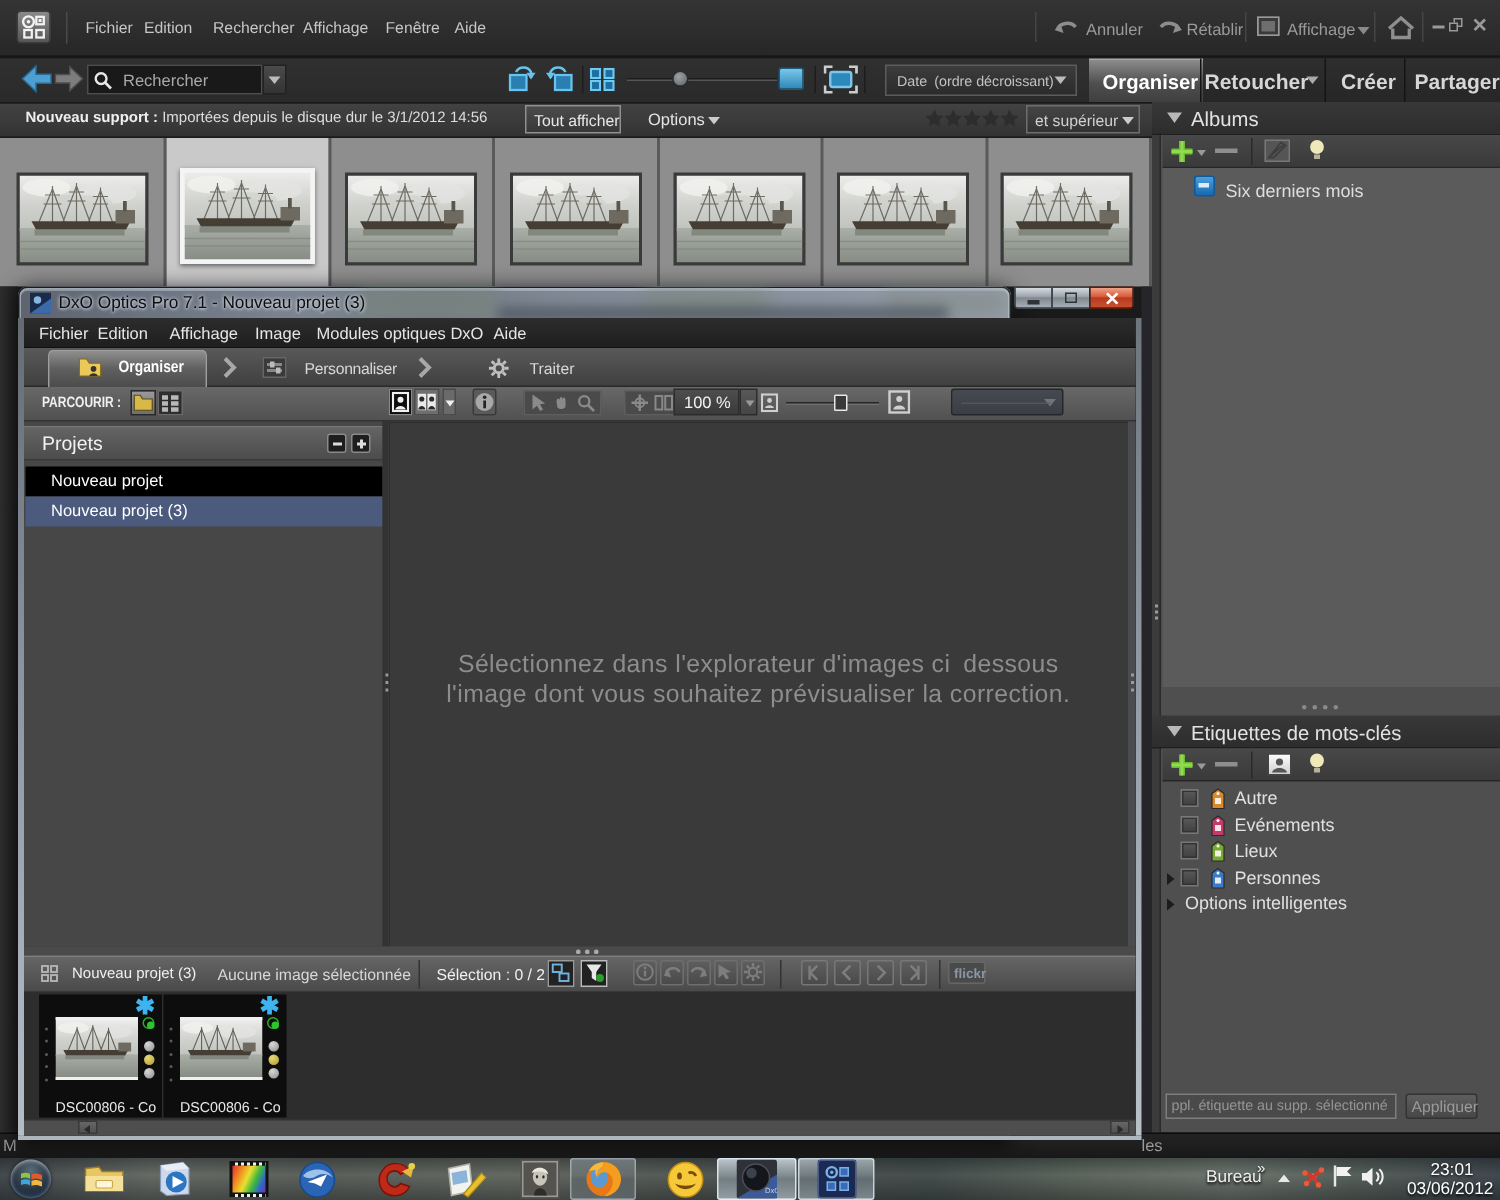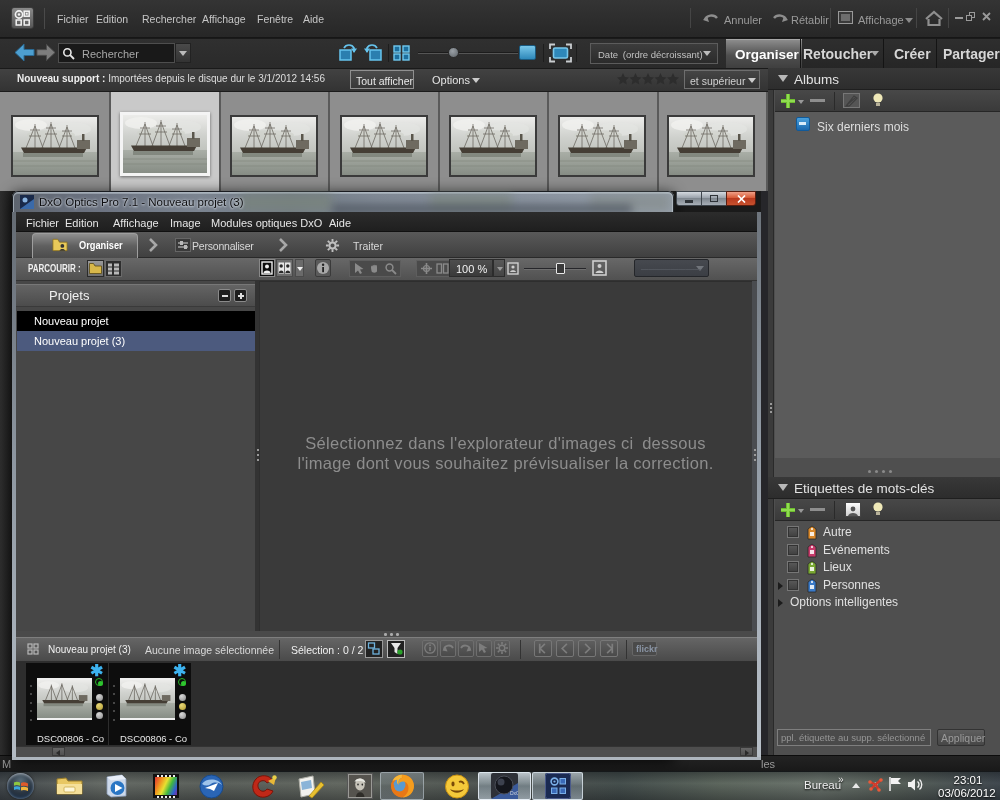--- a/index.html
+++ b/index.html
@@ -439,21 +439,21 @@
   <div class="abs txt" style="left:63px;top:27px;font-size:11px;font-weight:bold;color:#fff;transform:scaleX(.84);transform-origin:0 0;">Organiser</div>
   <svg class="abs" style="left:132px;top:26px" width="10" height="14" viewBox="0 0 10 14">
         <path d="M2 1 L8 7 L2 13" fill="none" stroke="#a8a8a8" stroke-width="2.6"></path>
       </svg>
   <div class="abs" style="left:159px;top:26px;width:16px;height:14px;background:#3a3a3a;border:1px solid #666;">
         <div class="abs" style="left:2px;top:3px;width:10px;height:2px;background:#888;"></div>
         <div class="abs" style="left:2px;top:7px;width:10px;height:2px;background:#888;"></div>
         <div class="abs" style="left:4px;top:2px;width:3px;height:4px;background:#bbb;"></div>
         <div class="abs" style="left:8px;top:6px;width:3px;height:4px;background:#bbb;"></div>
       </div>
-  <div class="abs txt" style="left:176px;top:28px;font-size:10.5px;color:#d8d8d8;letter-spacing:-.2px;">Personnaliser</div>
+  <div class="abs txt" style="left:187px;top:28px;font-size:10.5px;color:#d8d8d8;letter-spacing:-.2px;">Personnaliser</div>
   <svg class="abs" style="left:262px;top:26px" width="10" height="14" viewBox="0 0 10 14">
         <path d="M2 1 L8 7 L2 13" fill="none" stroke="#a8a8a8" stroke-width="2.6"></path>
       </svg>
   <svg class="abs" style="left:309px;top:26px" width="15" height="15" viewBox="0 0 16 16">
         <circle cx="8" cy="8" r="3.2" fill="none" stroke="#c0c0c0" stroke-width="2"></circle>
         <g stroke="#c0c0c0" stroke-width="2">
           <path d="M8 1 L8 4 M8 12 L8 15 M1 8 L4 8 M12 8 L15 8 M3 3 L5 5 M11 11 L13 13 M13 3 L11 5 M5 11 L3 13"></path>
         </g>
       </svg>
   <div class="abs txt" style="left:337px;top:28px;font-size:10.5px;color:#d8d8d8;">Traiter</div>
@@ -532,21 +532,21 @@
           <circle cx="7.5" cy="7" r="2" fill="#cfcfcf"></circle>
           <path d="M3.5 14 C4 10.5 11 10.5 11.5 14 Z" fill="#cfcfcf"></path>
         </svg></div>
   <div class="abs" style="left:618px;top:47px;width:75px;height:18px;background:linear-gradient(#46494f,#3b3e44);border:1px solid #24262a;border-radius:2px;">
         <div class="abs" style="left:61px;top:6px;width:0;height:0;border-left:4px solid transparent;border-right:4px solid transparent;border-top:5px solid #71757b;"></div>
         <div class="abs txt" style="left:6px;top:3px;font-size:10.5px;color:#585c63;">────────</div>
       </div>
 
   <div class="abs" style="left:0;top:69px;width:239px;height:350px;background:#474747;"></div>
   <div class="abs" style="left:0;top:72px;width:239px;height:23px;background:linear-gradient(#646464,#4c4c4c);border-top:1px solid #777;border-bottom:1px solid #3a3a3a;"></div>
-  <div class="abs txt" style="left:12px;top:76px;font-size:13px;color:#f2f2f2;margin-left:21px;">Projets</div>
+  <div class="abs txt" style="left:12px;top:76px;font-size:13px;color:#f2f2f2;">Projets</div>
   <div class="abs" style="left:202px;top:77px;width:13px;height:13px;background:#1e1e1e;border:1px solid #8a8a8a;border-radius:2px;">
         <div class="abs" style="left:3px;top:5px;width:6px;height:1.8px;background:#ddd;"></div>
       </div>
   <div class="abs" style="left:218px;top:77px;width:13px;height:13px;background:#1e1e1e;border:1px solid #8a8a8a;border-radius:2px;">
         <div class="abs" style="left:3px;top:5px;width:6px;height:1.8px;background:#ddd;"></div>
         <div class="abs" style="left:5.1px;top:2.9px;width:1.8px;height:6px;background:#ddd;"></div>
       </div>
   <div class="abs" style="left:1px;top:99px;width:238px;height:20px;background:#000;"></div>
   <div class="abs txt" style="left:18px;top:103px;font-size:11px;color:#fff;">Nouveau projet</div>
   <div class="abs" style="left:1px;top:119px;width:238px;height:20px;background:#4c5a7e;"></div>

